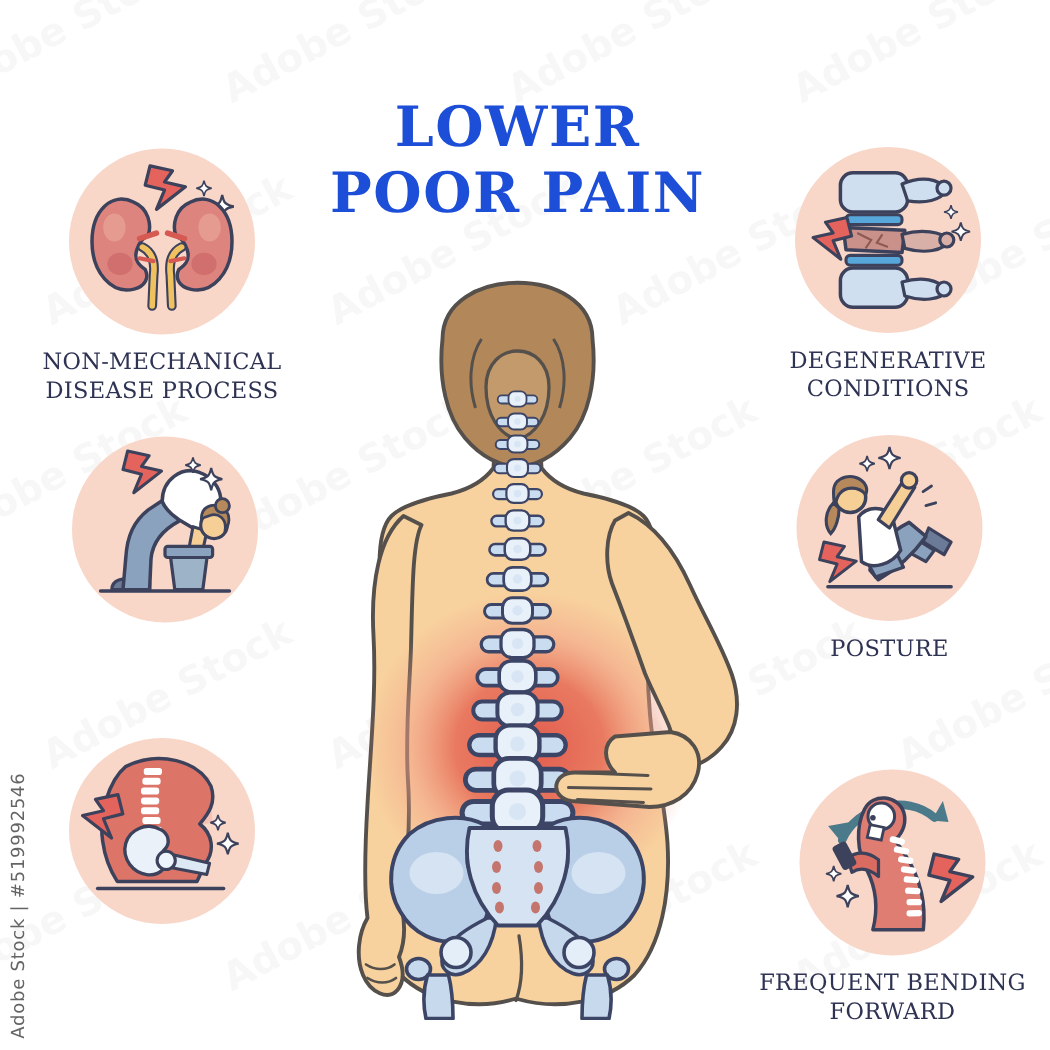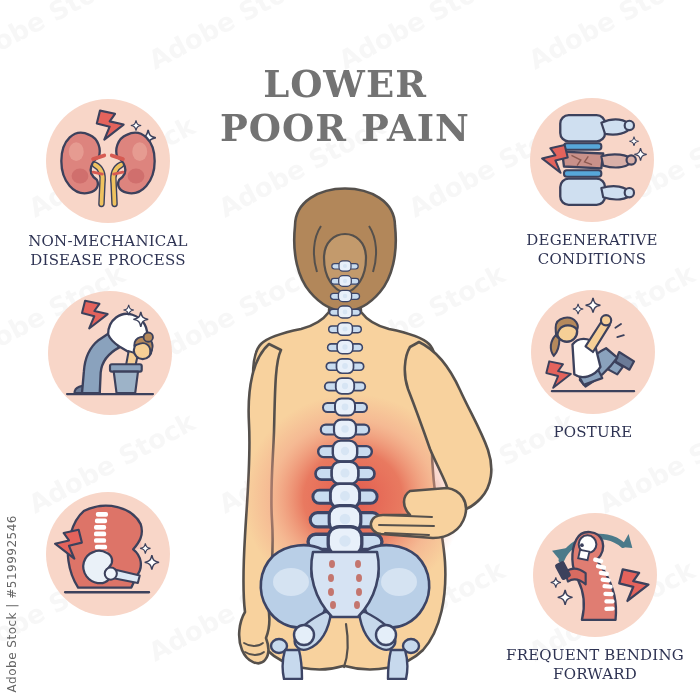--- a/index.html
+++ b/index.html
@@ -4,21 +4,21 @@
 <style>
   html,body{margin:0;padding:0;background:#ffffff;}
   .page{position:relative;width:700px;height:700px;background:#ffffff;overflow:hidden;
         font-family:"DejaVu Serif",serif;}
   .wm-layer{position:absolute;inset:0;pointer-events:none;}
   .wm-tile{position:absolute;transform:rotate(-28deg);font:700 26px "DejaVu Sans",sans-serif;
            color:#777;opacity:.055;white-space:nowrap;}
   .wm-side{position:absolute;left:5px;bottom:8px;writing-mode:vertical-rl;transform:rotate(180deg);
            font:12px "DejaVu Sans",sans-serif;color:#4a4a4a;opacity:.85;letter-spacing:.5px;}
   .title{position:absolute;left:155px;top:62px;width:380px;text-align:center;
-         font-weight:700;font-size:37px;line-height:1.2;letter-spacing:1px;color:#737373;}
+         font-weight:700;font-size:37px;line-height:1.2;letter-spacing:1px;color:#1d4ed8;}
   .cause{position:absolute;width:200px;display:flex;flex-direction:column;align-items:center;}
   .c0{left:8px;top:99px}.c1{left:10px;top:291px}.c2{left:8px;top:492px}
   .c3{left:492px;top:98px}.c4{left:493px;top:290px}.c5{left:495px;top:513px}
   .circle{width:124px;height:124px;border-radius:50%;background:#f8d6c8;
           display:flex;align-items:center;justify-content:center;}
   .icn{width:112px;height:112px;display:block;}
   .cause-label{margin-top:9px;font-weight:400;font-size:15px;line-height:1.25;
                letter-spacing:.2px;color:#2e3353;text-align:center;max-width:190px;}
   .figure{position:absolute;left:205px;top:160px;width:300px;height:520px;}
 </style>

